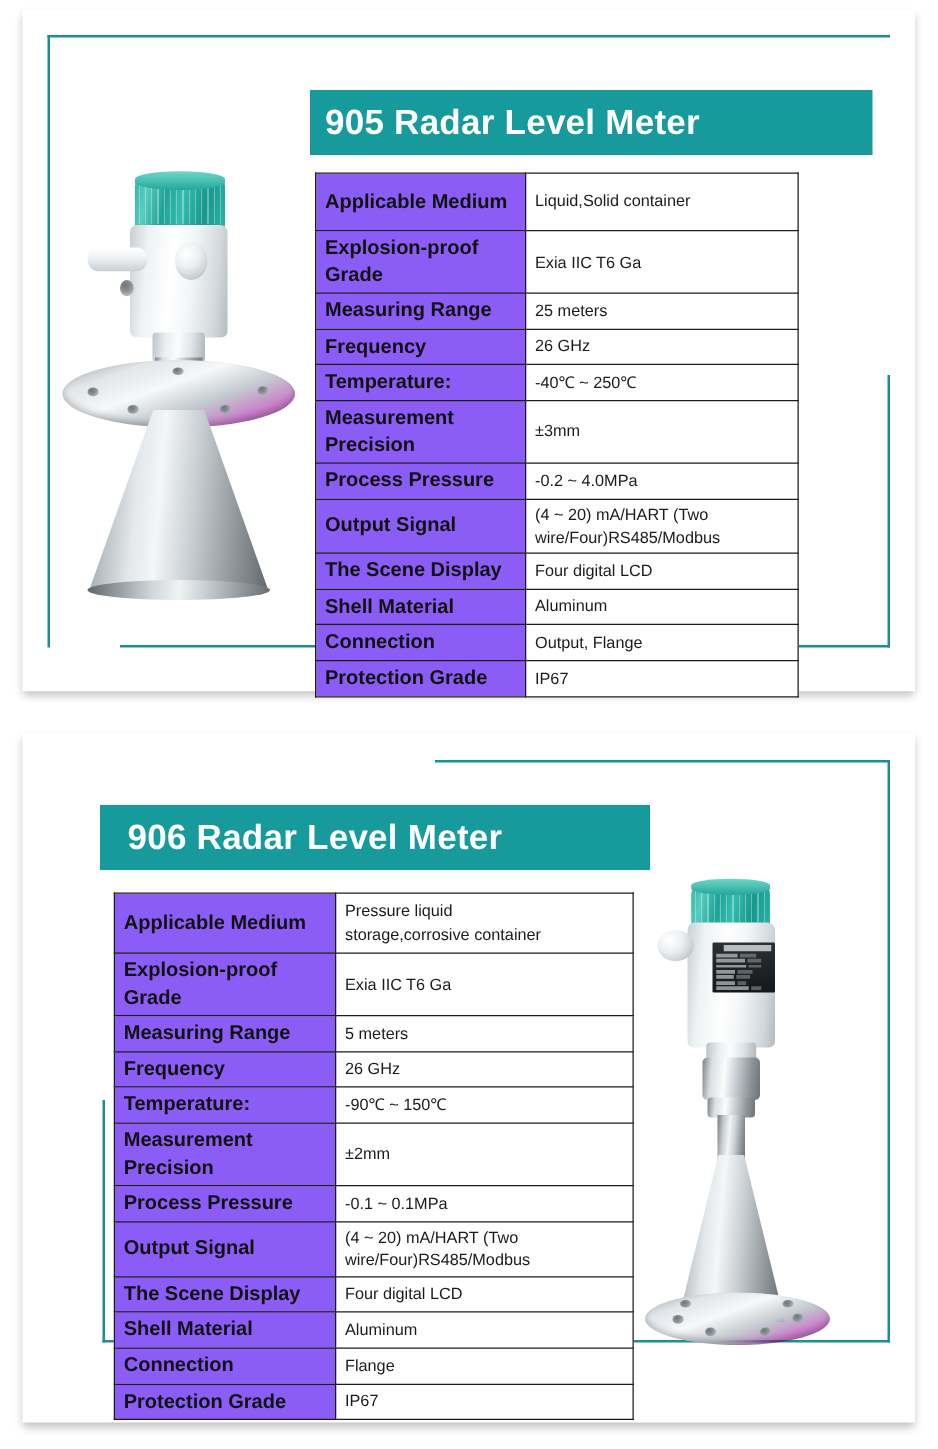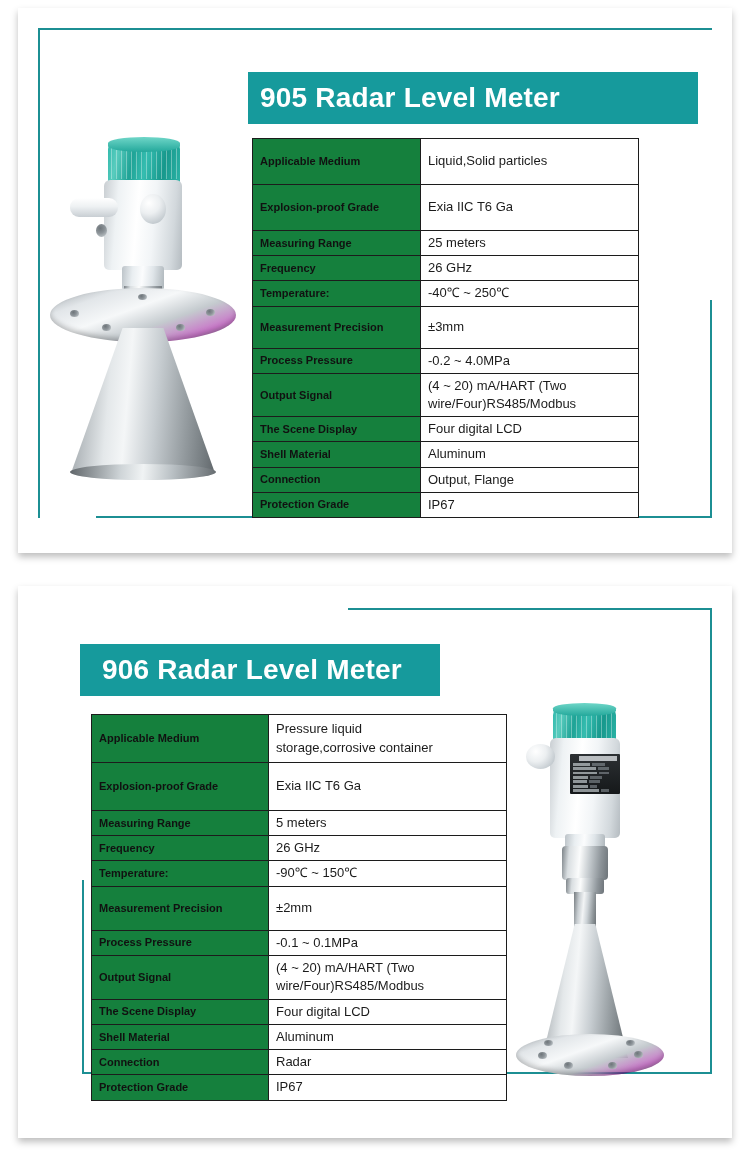--- a/index.html
+++ b/index.html
@@ -44,23 +44,23 @@
     border-collapse: collapse;
     table-layout: fixed;
     background: #fff;
   }
   .spec-table td {
     border: 1px solid #1c1c1c;
     vertical-align: middle;
     padding: 3px 7px;
   }
   .spec-table td.k {
-    background: #15803d;
+    background: #8b5cf6;
     font-weight: 700;
-    font-size: 11px;
+    font-size: 16px;
     color: #111;
     line-height: 1.35;
   }
   .spec-table td.v {
     background: #ffffff;
     font-weight: 400;
     font-size: 13px;
     color: #1b1b1b;
     line-height: 1.4;
   }
@@ -185,21 +185,21 @@
 
     <table class="spec-table" style="left:234px; top:130px; width:386px;">
       <colgroup>
           <col style="width:168px">
           <col style="width:218px">
         </colgroup>
       <tbody>
         <tr>
           <td class="k">Applicable Medium</td>
           <td class="v" style="height:46px">
-            <span>Liquid,Solid particles</span>
+            <span>Liquid,Solid container</span>
           </td>
         </tr>
         <tr>
           <td class="k" style="height:46px">Explosion-proof Grade</td>
           <td class="v">Exia IIC T6 Ga</td>
         </tr>
         <tr>
           <td class="k">Measuring Range</td>
           <td class="v">25 meters</td>
         </tr>
@@ -246,21 +246,21 @@
     </table>
   </div>
 
   <div class="card" id="card-906">
 
     <div class="frameline" style="left:330px; top:22px;  width:364px; height:2px;"></div>
     <div class="frameline" style="left:692px; top:22px;  width:2px; height:466px;"></div>
     <div class="frameline" style="left:64px;  top:486px; width:630px; height:2px;"></div>
     <div class="frameline" style="left:64px;  top:294px; width:2px; height:194px;"></div>
 
-    <div class="banner" style="left:62px; top:58px; width:360px; height:52px;">
+    <div class="banner" style="left:62px; top:58px; width:440px; height:52px;">
       <span class="banner-text">906 Radar Level Meter</span>
     </div>
 
     <table class="spec-table" style="left:73px; top:128px; width:415px;">
       <colgroup>
           <col style="width:177px">
           <col style="width:238px">
         </colgroup>
       <tbody>
         <tr>
@@ -304,21 +304,21 @@
         <tr>
           <td class="k">The Scene Display</td>
           <td class="v">Four digital LCD</td>
         </tr>
         <tr>
           <td class="k">Shell Material</td>
           <td class="v">Aluminum</td>
         </tr>
         <tr>
           <td class="k">Connection</td>
-          <td class="v"> Radar</td>
+          <td class="v"> Flange</td>
         </tr>
         <tr>
           <td class="k">Protection Grade</td>
           <td class="v">IP67</td>
         </tr>
       </tbody>
     </table>
 
     <div class="product" style="left:490px; top:110px; width:215px; height:390px;">
 

